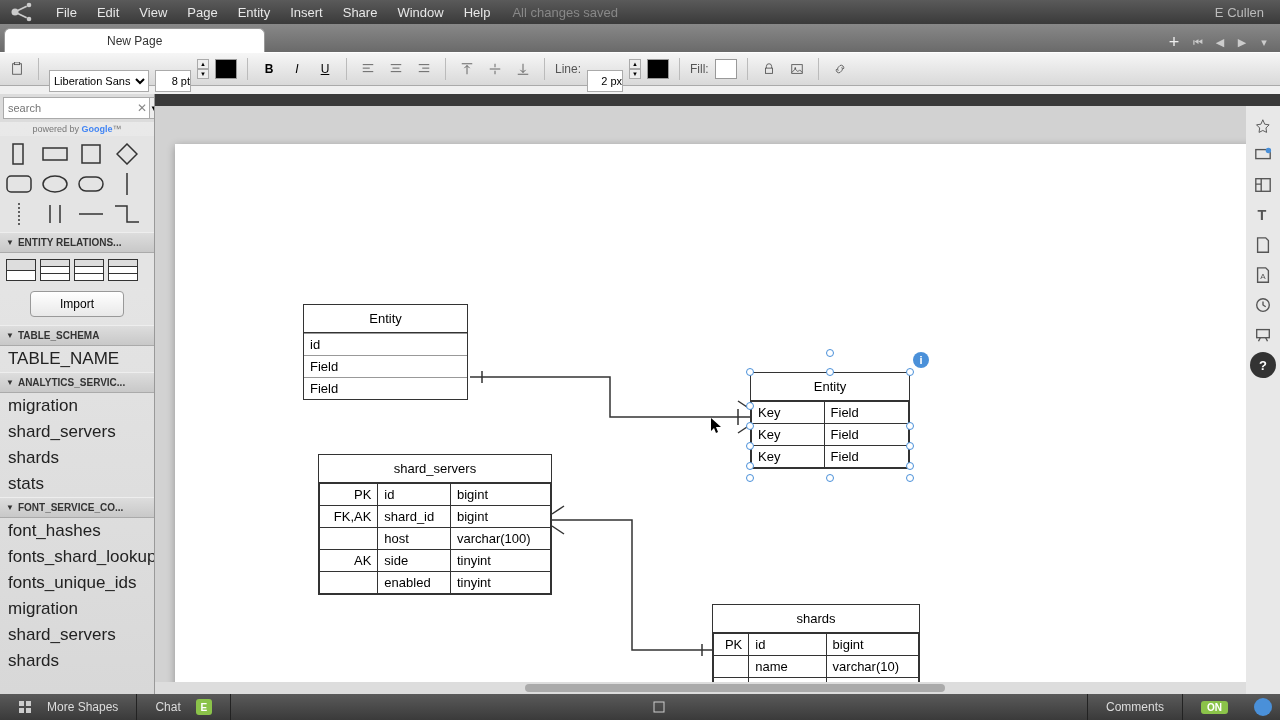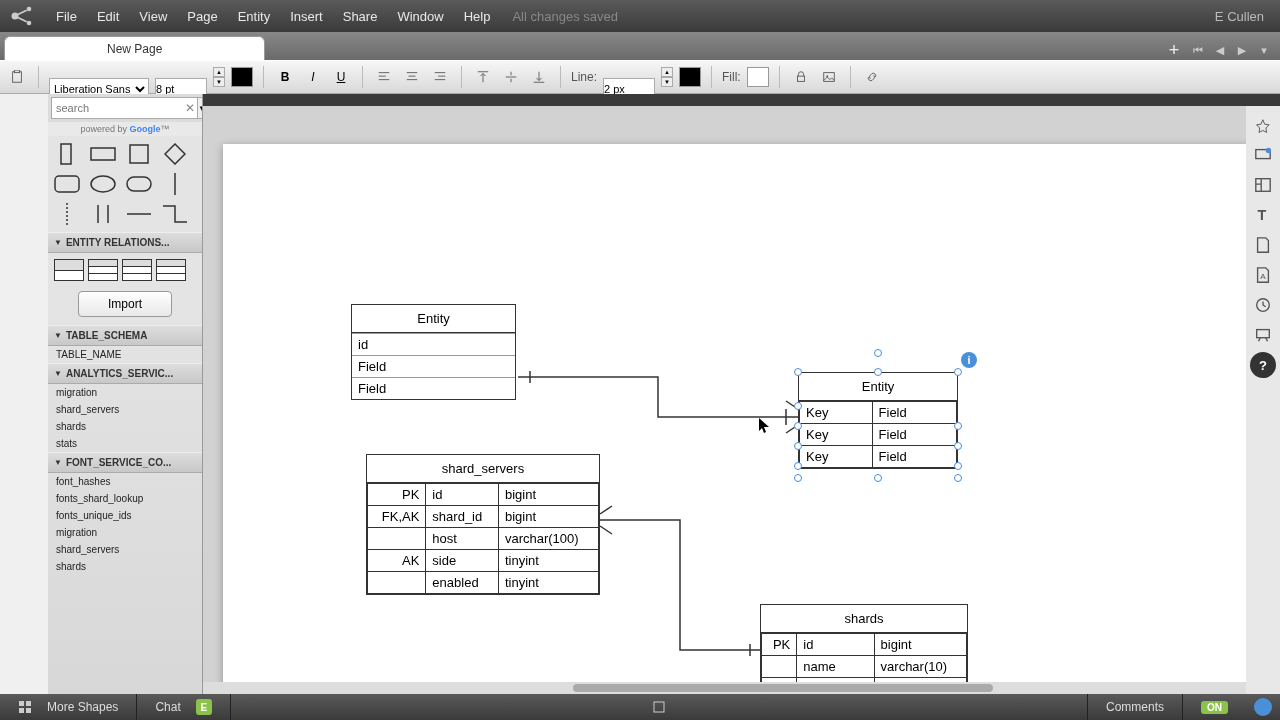--- a/index.html
+++ b/index.html
@@ -1,65 +1,65 @@
 <!DOCTYPE html>
 <html><head>
 <meta charset="utf-8">
 <style>
 * { box-sizing: border-box; margin: 0; padding: 0; font-family: -apple-system, "Helvetica Neue", Arial, sans-serif; }
 body { width: 1280px; height: 720px; overflow: hidden; background: #f0f0f0; position: relative; }
 
 
-.menubar { height: 32px; background: linear-gradient(#5a5a5a,#3a3a3a); display: flex; align-items: center; padding: 0 8px; color: #e8e8e8; font-size: 13px; }
+.menubar { height: 24px; background: linear-gradient(#5a5a5a,#3a3a3a); display: flex; align-items: center; padding: 0 8px; color: #e8e8e8; font-size: 13px; }
 .menubar .logo { width: 28px; height: 28px; display: flex; align-items: center; justify-content: center; margin-right: 10px; }
 .menubar .logo svg { fill: #ccc; }
 .menubar .menu-item { padding: 0 10px; cursor: pointer; }
 .menubar .saved { color: #888; margin-left: 12px; }
 .menubar .user { margin-left: auto; color: #bbb; padding-right: 8px; }
 
 
 .tabrow { height: 28px; background: linear-gradient(#888,#6a6a6a); display: flex; align-items: flex-end; position: relative; }
 .tab { background: #fff; border-radius: 6px 6px 0 0; height: 24px; display: flex; align-items: center; padding: 0 102px; font-size: 12px; color: #333; margin-left: 4px; border: 1px solid #999; border-bottom: none; }
 .tabrow .tab-add { margin-left: auto; margin-right: 8px; display: flex; align-items: center; gap: 6px; }
 .tabrow .nav-btn { width: 16px; height: 16px; color: #ccc; font-size: 11px; display: flex; align-items: center; justify-content: center; cursor: pointer; }
 .tabrow .plus-btn { width: 20px; height: 20px; color: #eee; font-size: 18px; display:flex;align-items:center;justify-content:center;cursor:pointer;}
 
 
 .toolbar { height: 34px; background: linear-gradient(#f6f6f6,#d9d9d9); border-top:1px solid #fff; border-bottom: 1px solid #aaa; display: flex; align-items: center; padding: 0 6px; gap: 6px; font-size: 12px; }
 .toolbar .sep { width:1px; height:22px; background:#bbb; margin:0 4px;}
 .toolbar select, .toolbar input { font-size: 11px; height: 22px; border:1px solid #aaa; background:#fff;margin-top:24px; }
 .toolbar .font-select { width: 100px; }
-.toolbar .size-input { width: 52px; text-align:left;}
+.toolbar .size-input { width: 36px; text-align:right;}
 .toolbar .swatch { width: 22px; height: 20px; border:1px solid #999; }
 .toolbar .tbtn { width:22px; height:22px; border:1px solid transparent; display:flex;align-items:center;justify-content:center; cursor:pointer; border-radius:3px;}
 .toolbar .tbtn svg{width:14px;height:14px;}
 .toolbar .label{color:#555;}
 .toolbar .spinner{display:flex;flex-direction:column;width:12px;}
 .toolbar .spinner div{height:10px;font-size:6px;line-height:8px;border:1px solid #aaa;text-align:center;background:#eee;cursor:pointer;}
 
 
-.main { position: absolute; top: 94px; bottom: 26px; left:0; right:0; display:flex;margin-left:48px; }
+.main { position: absolute; top: 94px; bottom: 26px; left:0; right:0; display:flex; }
 .left-panel { width: 155px; background: linear-gradient(#eaeaea,#d8d8d8); border-right:1px solid #999; display:flex; flex-direction:column; overflow:hidden;}
 .search-row{display:flex;align-items:center;padding:3px;gap:2px;background:#dcdcdc;}
 .search-row input{flex:1;height:22px;border:1px solid #aaa;padding:0 4px;font-size:11px;}
 .search-row .clear{position:relative;margin-left:-20px;width:16px;height:16px;font-size:12px;color:#888;cursor:pointer;display:flex;align-items:center;justify-content:center;}
 .search-row .dd{width:16px;height:22px;border:1px solid #aaa;background:#eee;font-size:8px;display:flex;align-items:center;justify-content:center;cursor:pointer;}
 .powered{font-size:9px;color:#777;text-align:center;padding:2px 0;}
 .powered b{color:#4285f4;}
 .shapes-grid{display:flex;flex-wrap:wrap;padding:6px 4px;gap:6px;background:#e4e4e4;}
 .shape-thumb{width:30px;height:24px;display:flex;align-items:center;justify-content:center;cursor:pointer;}
 .shape-thumb svg{stroke:#333;fill:none;stroke-width:1.5;}
 .section-hdr{background:linear-gradient(#ddd,#c8c8c8);border-top:1px solid #eee;border-bottom:1px solid #aaa;padding:4px 6px;font-size:10px;font-weight:bold;color:#333;display:flex;align-items:center;gap:4px;cursor:pointer;}
 .section-hdr .tri{font-size:8px;}
 .er-shapes{display:flex;gap:4px;padding:6px;background:#e4e4e4;}
 .er-shapes .er{width:30px;height:22px;border:1px solid #333;background:#fff;display:flex;flex-direction:column;cursor:pointer;}
 .er-shapes .er div{flex:1;border-top:1px solid #333;}
 .er-shapes .er div:first-child{border-top:none;background:#ddd;}
 .import-btn{margin:4px 30px 8px;height:26px;border:1px solid #999;border-radius:4px;background:linear-gradient(#fff,#e8e8e8);font-size:12px;cursor:pointer;}
-.tree-item{padding:3px 8px;font-size:10px;color:#222;cursor:pointer;}
+.tree-item{padding:3px 8px;font-size:17px;color:#222;cursor:pointer;}
 
 
 .canvas-wrap{flex:1;position:relative;background:#d2d2d2;overflow:hidden;}
 .canvas-dark-top{position:absolute;top:0;left:0;right:0;height:12px;background:#3a3a3a;}
 .paper{position:absolute;top:50px;left:20px;width:1110px;height:900px;background:#fff;box-shadow:0 2px 8px rgba(0,0,0,0.3);}
 .entity-box{position:absolute;border:1.5px solid #333;background:#fff;font-size:13px;}
 .entity-box .hdr{text-align:center;padding:6px;border-bottom:1.5px solid #333;}
 .entity-box .row{padding:3px 6px;border-top:1px solid #999;}
 .entity-box .row:first-of-type{border-top:none;}
 .tbl{position:absolute;border:1.5px solid #333;background:#fff;font-size:13px;}

